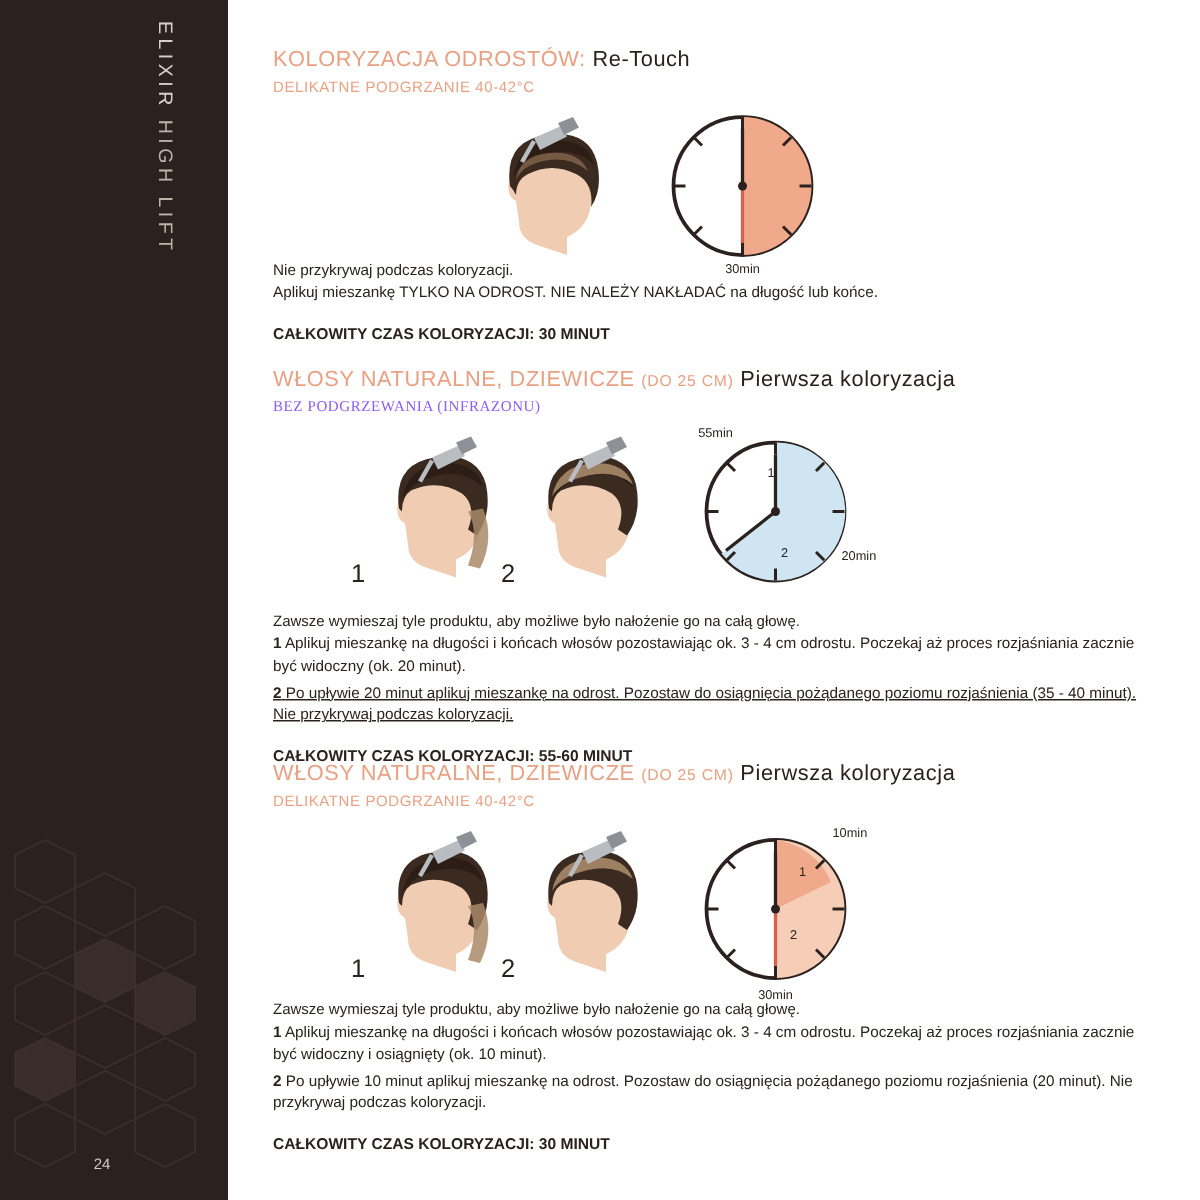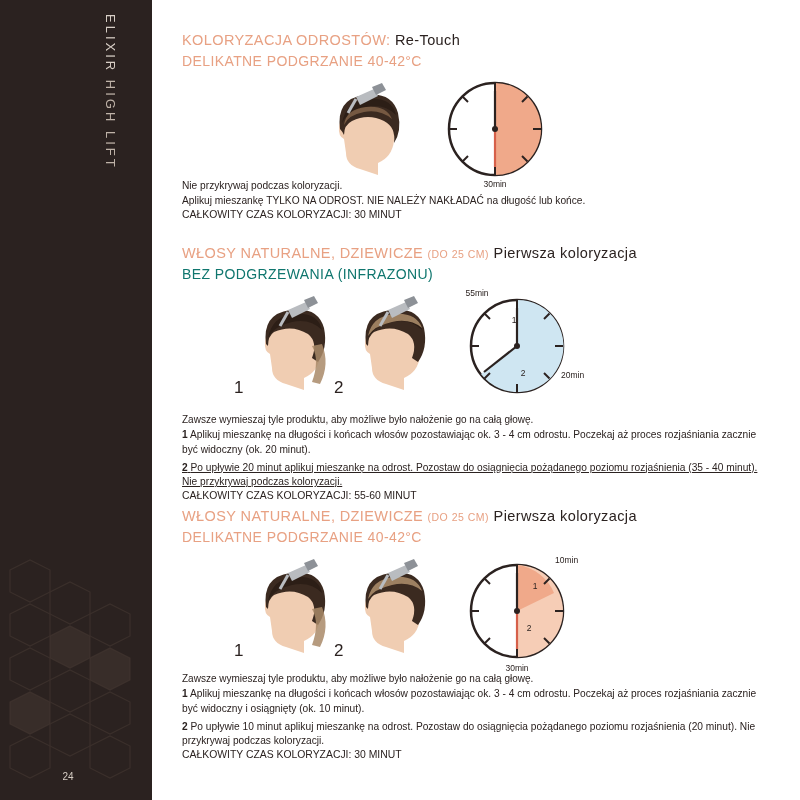--- a/index.html
+++ b/index.html
@@ -43,29 +43,29 @@
     position:absolute;left:152px;top:0;width:768px;height:800px;
   }
 
   .sec{position:absolute;left:30px;width:592px;}
 
   h2.head{
     margin:0;font-weight:400;font-size:14.5px;color:#2b2220;
     letter-spacing:.4px;
   }
   .orange{color:#e8a183;}
-  .blue{color:#0f766e;}
+  .blue{color:#8b5cf6;font-family:Liberation Serif, serif;}
   .small-caps{font-size:10.5px;letter-spacing:.5px;}
   .dark{color:#2b2220;}
   h2.sub{
-    margin:5px 0 0 0;font-weight:400;font-size:14px;letter-spacing:.4px;
+    margin:5px 0 0 0;font-weight:400;font-size:10px;letter-spacing:.4px;
   }
 
   .body-txt{font-size:10.2px;color:#2b2220;line-height:1.45;}
-  .total{font-size:10.4px;font-weight:400;color:#2b2220;margin-top:0;}
+  .total{font-size:10.4px;font-weight:700;color:#2b2220;margin-top:14px;}
   .intro{font-size:10px;color:#2b2220;margin-bottom:3px;}
   .num{font-weight:700;}
 
   .figrow{position:relative;height:0;}
   .fig{position:absolute;}
 
   .stepnum{
     position:absolute;font-size:17px;color:#2b2220;font-weight:400;
   }
 

